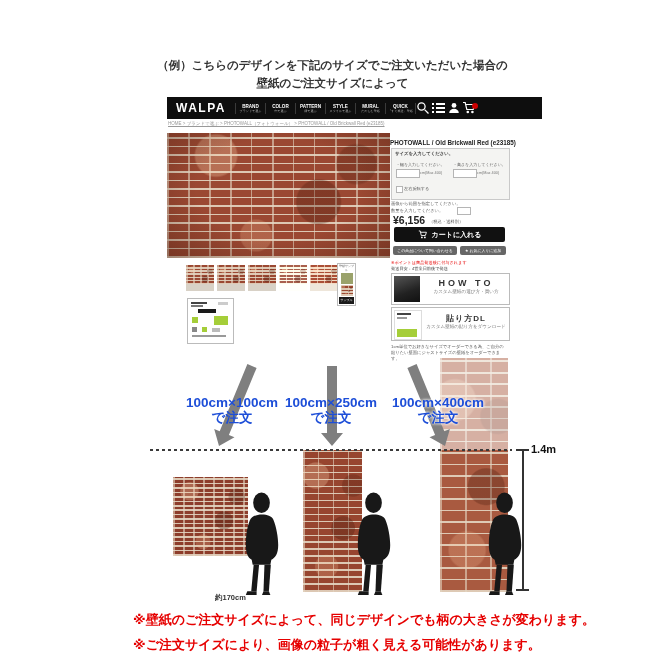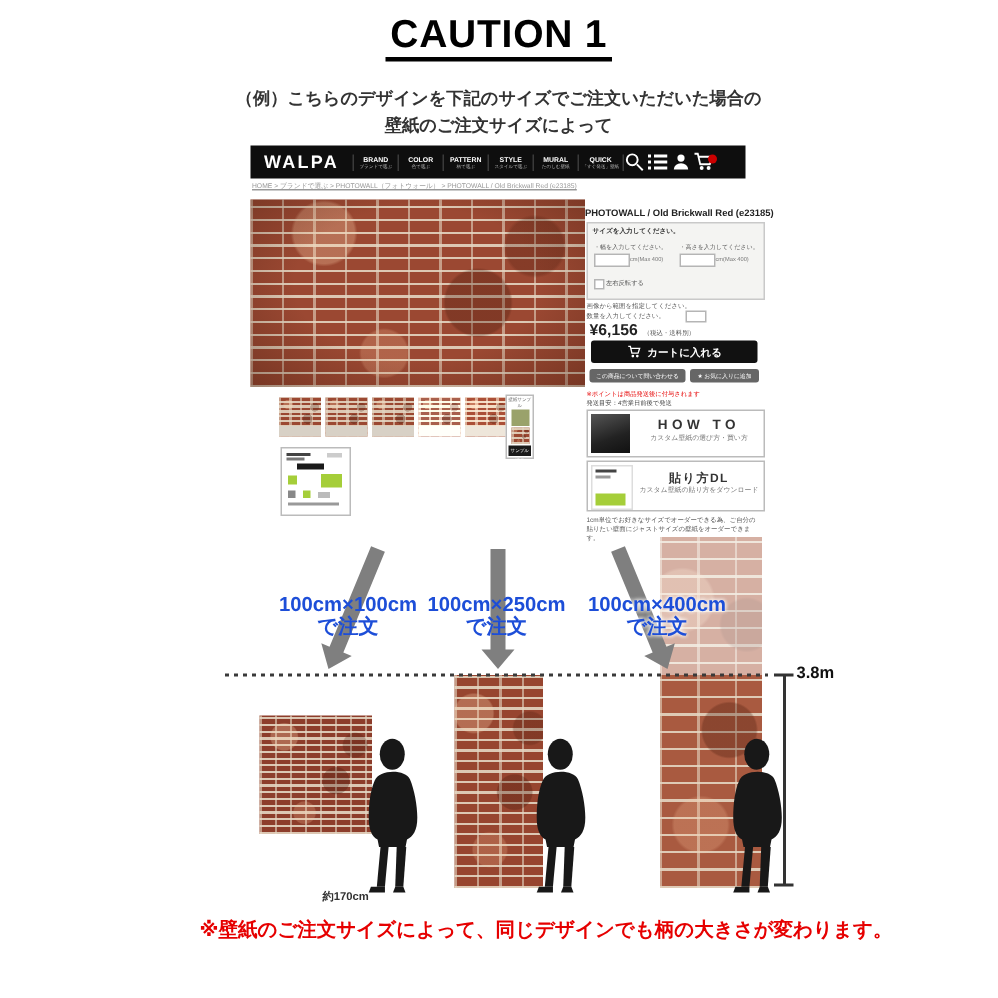--- a/index.html
+++ b/index.html
@@ -49,29 +49,26 @@
     <symbol id="person" viewBox="0 0 54 108">
       <ellipse cx="26" cy="11" rx="8.5" ry="10.5"></ellipse>
       <path d="M14 29 C17 21 35 21 38 28 C41 35 43 46 43 54 C43 63 40 67 36 69 L35 74 L17 74 L16 69 C12 67 10 62 10 54 C10 45 11 36 14 29 Z"></path>
       <path d="M18 74 L15.5 101 L21 101 L23.5 74 Z"></path>
       <path d="M29 74 L28 101 L33.5 101 L35.5 74 Z"></path>
       <path d="M11.5 101 L21 101 L21 105 L10 105 Z"></path>
       <path d="M28 101 L33.5 101 L35 105 L26.5 105 Z"></path>
     </symbol>
   </svg>
 
-  <div class="a" style="left:0;top:7;width:665px;text-align:center;top:7px">
-    <span class="t-title">CAUTION 1</span>
-  </div>
   <div class="a t-sub" style="top:58px">（例）こちらのデザインを下記のサイズでご注文いただいた場合の</div>
   <div class="a t-sub" style="top:76px">壁紙のご注文サイズによって</div>
 
   <div class="a" style="left:167px;top:97px;width:341px;height:293px">
 
-    <div class="navbar a" style="left:0;top:0;width:330px;height:22px">
+    <div class="navbar a" style="left:0;top:0;width:375px;height:22px">
       <div style="font-size:12px;font-weight:bold;color:#fff;letter-spacing:1.5px;padding:0 9px">WALPA</div>
       <div class="nav-item">
         <div class="nav-en">BRAND</div>
         <div class="nav-jp">ブランドで選ぶ</div>
       </div>
       <div class="nav-item">
         <div class="nav-en">COLOR</div>
         <div class="nav-jp">色で選ぶ</div>
       </div>
       <div class="nav-item">
@@ -219,35 +216,36 @@
   </div>
   <div class="a t-order" style="left:388px;top:395px;width:100px;z-index:4;text-shadow:0 0 3px #fff,0 0 3px #fff">
     <div>100cm×400cm</div>
     <div>で注文</div>
   </div>
 
   <div class="a" style="left:150px;top:449px;width:362px;height:2px;z-index:5;background:repeating-linear-gradient(90deg,#3a3a3a 0 3px,transparent 3px 6px)"></div>
   <div class="a" style="left:522px;top:450px;width:1.5px;height:140px;background:#333;z-index:6"></div>
   <div class="a" style="left:516px;top:449px;width:13px;height:1.5px;background:#333;z-index:6"></div>
   <div class="a" style="left:516px;top:589px;width:13px;height:1.5px;background:#333;z-index:6"></div>
-  <div class="a" style="left:531px;top:443px;font-size:11px;font-weight:bold;color:#111;z-index:6">3.8m</div>
+  <div class="a" style="left:531px;top:443px;font-size:11px;font-weight:bold;color:#111;z-index:6">1.4m</div>
 
 
   <div class="a bk bk-small" style="left:173px;top:477px;width:75px;height:79px;z-index:1"></div>
   <div class="a bk bk-mid" style="left:303px;top:450px;width:59px;height:142px;z-index:1"></div>
 
   <svg class="a" style="left:236px;top:492px;z-index:6" width="53" height="106" viewBox="0 0 54 108" fill="#181818">
       <use href="#person"></use>
     </svg>
   <svg class="a" style="left:348px;top:492px;z-index:6" width="53" height="106" viewBox="0 0 54 108" fill="#181818">
       <use href="#person"></use>
     </svg>
   <svg class="a" style="left:479px;top:492px;z-index:6" width="53" height="106" viewBox="0 0 54 108" fill="#181818">
       <use href="#person"></use>
     </svg>
 
   <div class="a" style="left:215px;top:593px;font-size:7.5px;font-weight:bold;color:#333;z-index:6">約170cm</div>
 
   <div class="a t-note" style="left:133px;top:611px">
     <span>※壁紙のご注文サイズによって、</span><span class="u">同じデザインでも柄の大きさが変わります。</span>
   </div>
+  <div class="a t-note" style="left:133px;top:636px">※ご注文サイズにより、画像の粒子が粗く見える可能性があります。</div>
 
 </div>
 
 </body></html>

